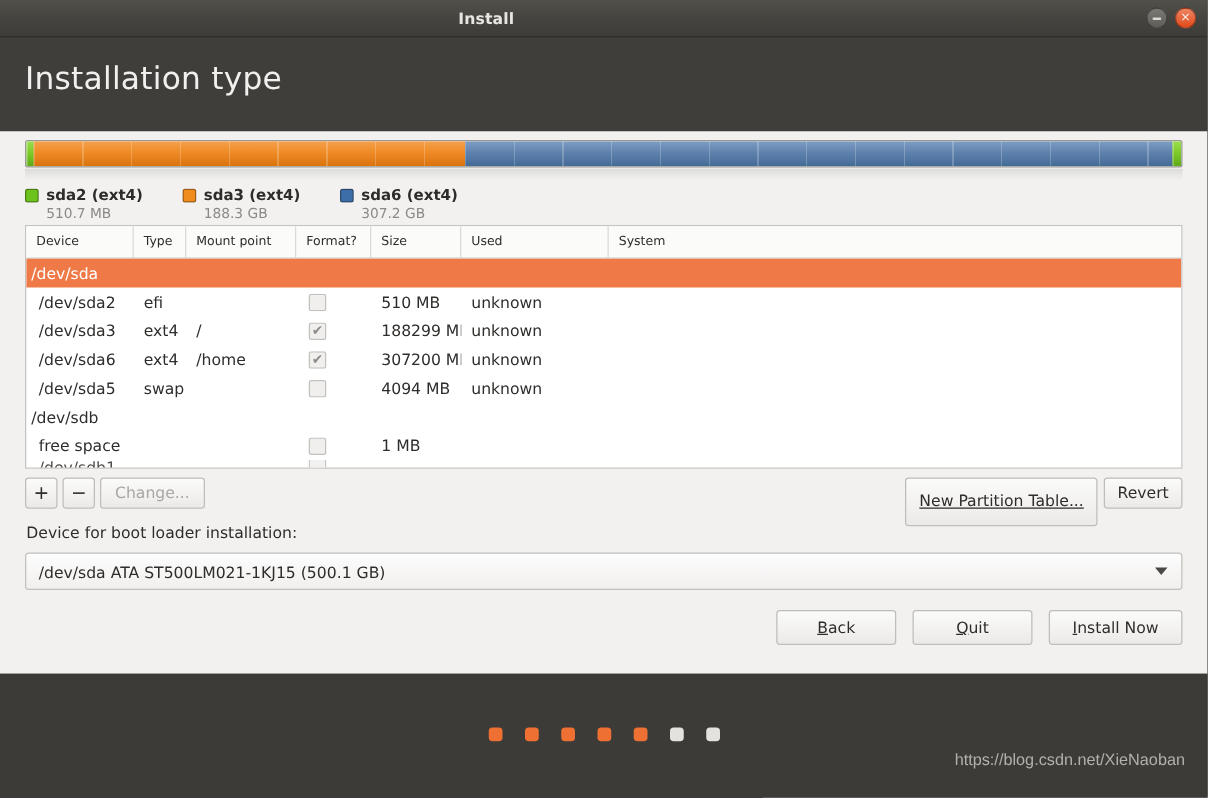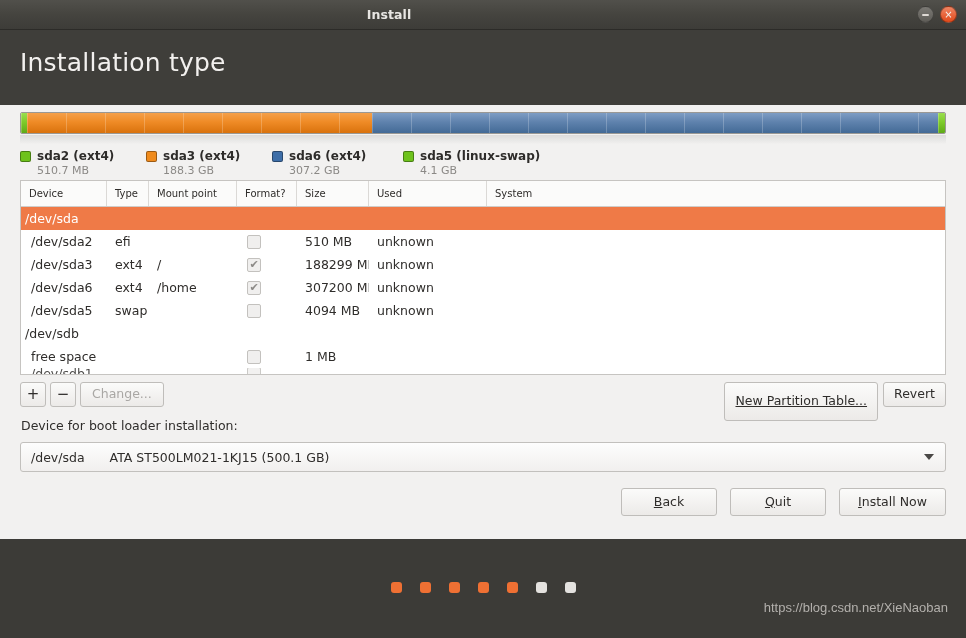--- a/index.html
+++ b/index.html
@@ -150,21 +150,21 @@
 
   
   .bl-label { position: absolute; left: 21px; top: 313px; font-size: 12.5px; color: #2f2d2b; }
   .bl-select {
     position: absolute; left: 20px; top: 337px; width: 926px; height: 30px;
     background: linear-gradient(to bottom,#fdfdfd,#f1efee);
     border: 1px solid #c2c0bd; border-radius: 3px;
     display: flex; align-items: center; cursor: pointer;
   }
   .bl-dev { font-size: 12.5px; color: #2f2d2b; margin-left: 10px; }
-  .bl-desc { font-size: 12.5px; color: #2f2d2b; margin-left: 25px; }
+  .bl-desc { font-size: 12.5px; color: #2f2d2b; margin-left: 4px; }
   .bl-arrow {
     position: absolute; right: 11px; top: 50%; transform: translateY(-50%);
     width: 0; height: 0; border-left: 5px solid transparent;
     border-right: 5px solid transparent; border-top: 6px solid #4a4846;
   }
 
   
   .actions { position: absolute; right: 20px; top: 383px; display: flex; gap: 13px; }
   .btn-action { height: 28px; padding: 0 0; width: 96px; font-size: 12.5px; }
   .btn-action.wide { width: 107px; }
@@ -235,27 +235,20 @@
             <span class="legend-name">sda3 (ext4)</span>
           </div>
           <div class="legend-size">188.3 GB</div>
         </div>
         <div class="legend-item" style="width: 131px; margin-top: 36px;">
           <div class="legend-top">
             <span class="legend-sw" style="background: rgb(62, 110, 168);"></span>
             <span class="legend-name">sda6 (ext4)</span>
           </div>
           <div class="legend-size">307.2 GB</div>
-        </div>
-        <div class="legend-item">
-          <div class="legend-top">
-            <span class="legend-sw" style="background: rgb(110, 194, 28);"></span>
-            <span class="legend-name">sda5 (linux-swap)</span>
-          </div>
-          <div class="legend-size">4.1 GB</div>
         </div>
       </div>
 
     <div class="table-frame">
       <div class="thead">
         <div class="th c-device">Device</div>
         <div class="th c-type">Type</div>
         <div class="th c-mount">Mount point</div>
         <div class="th c-format">Format?</div>
         <div class="th c-size">Size</div>

